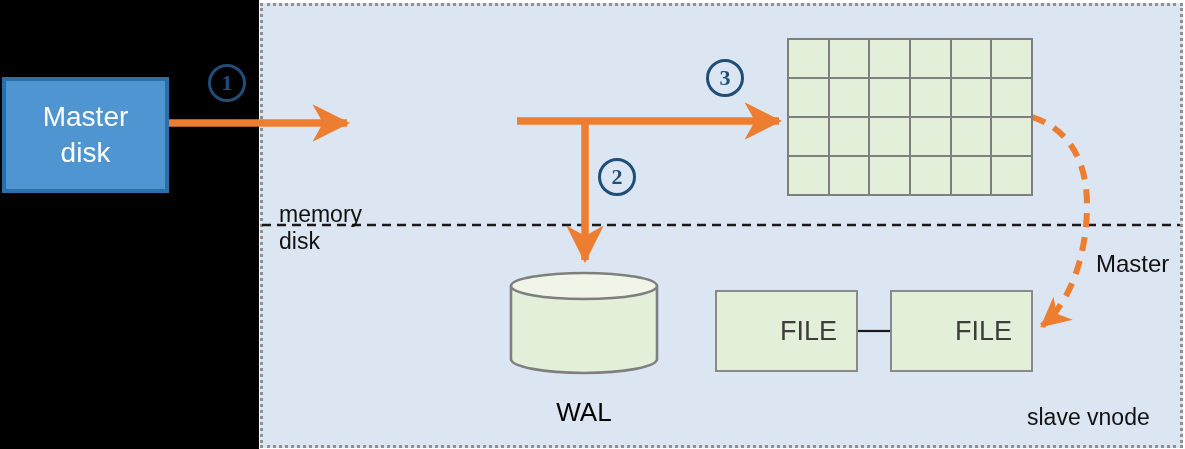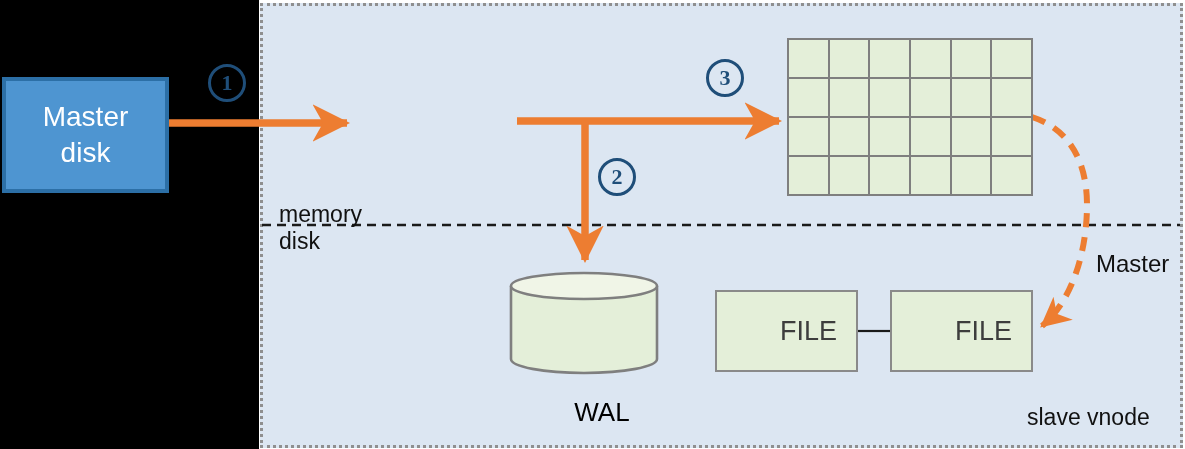--- a/index.html
+++ b/index.html
@@ -53,21 +53,21 @@
   .step-badge{position:absolute;width:38px;height:38px;border:3px solid var(--step-navy);
     border-radius:50%;color:var(--step-navy);display:flex;align-items:center;justify-content:center;
     font-family:"Liberation Serif",serif;font-weight:700;font-size:22px;background:transparent;}
   .step-badge.s1{left:208px;top:64px;}
   .step-badge.s2{left:598px;top:158px;}
   .step-badge.s3{left:706px;top:59px;}
 
   .lbl{position:absolute;color:#111111;white-space:nowrap;}
   .lbl-memory{left:279px;top:201px;font-size:23px;}
   .lbl-disk{left:279px;top:228px;font-size:23px;}
-  .lbl-wal{left:527px;top:397px;width:150px;text-align:center;font-size:26px;color:#000;}
+  .lbl-wal{left:509px;top:397px;width:150px;text-align:center;font-size:26px;color:#000;}
   .lbl-flush{left:1096px;top:250px;font-size:24px;}
   .lbl-slave{left:1027px;top:404px;font-size:23px;}
 </style>
 </head>
 <body>
 
 <div class="stage">
 
   <div class="black-strip"></div>
 

